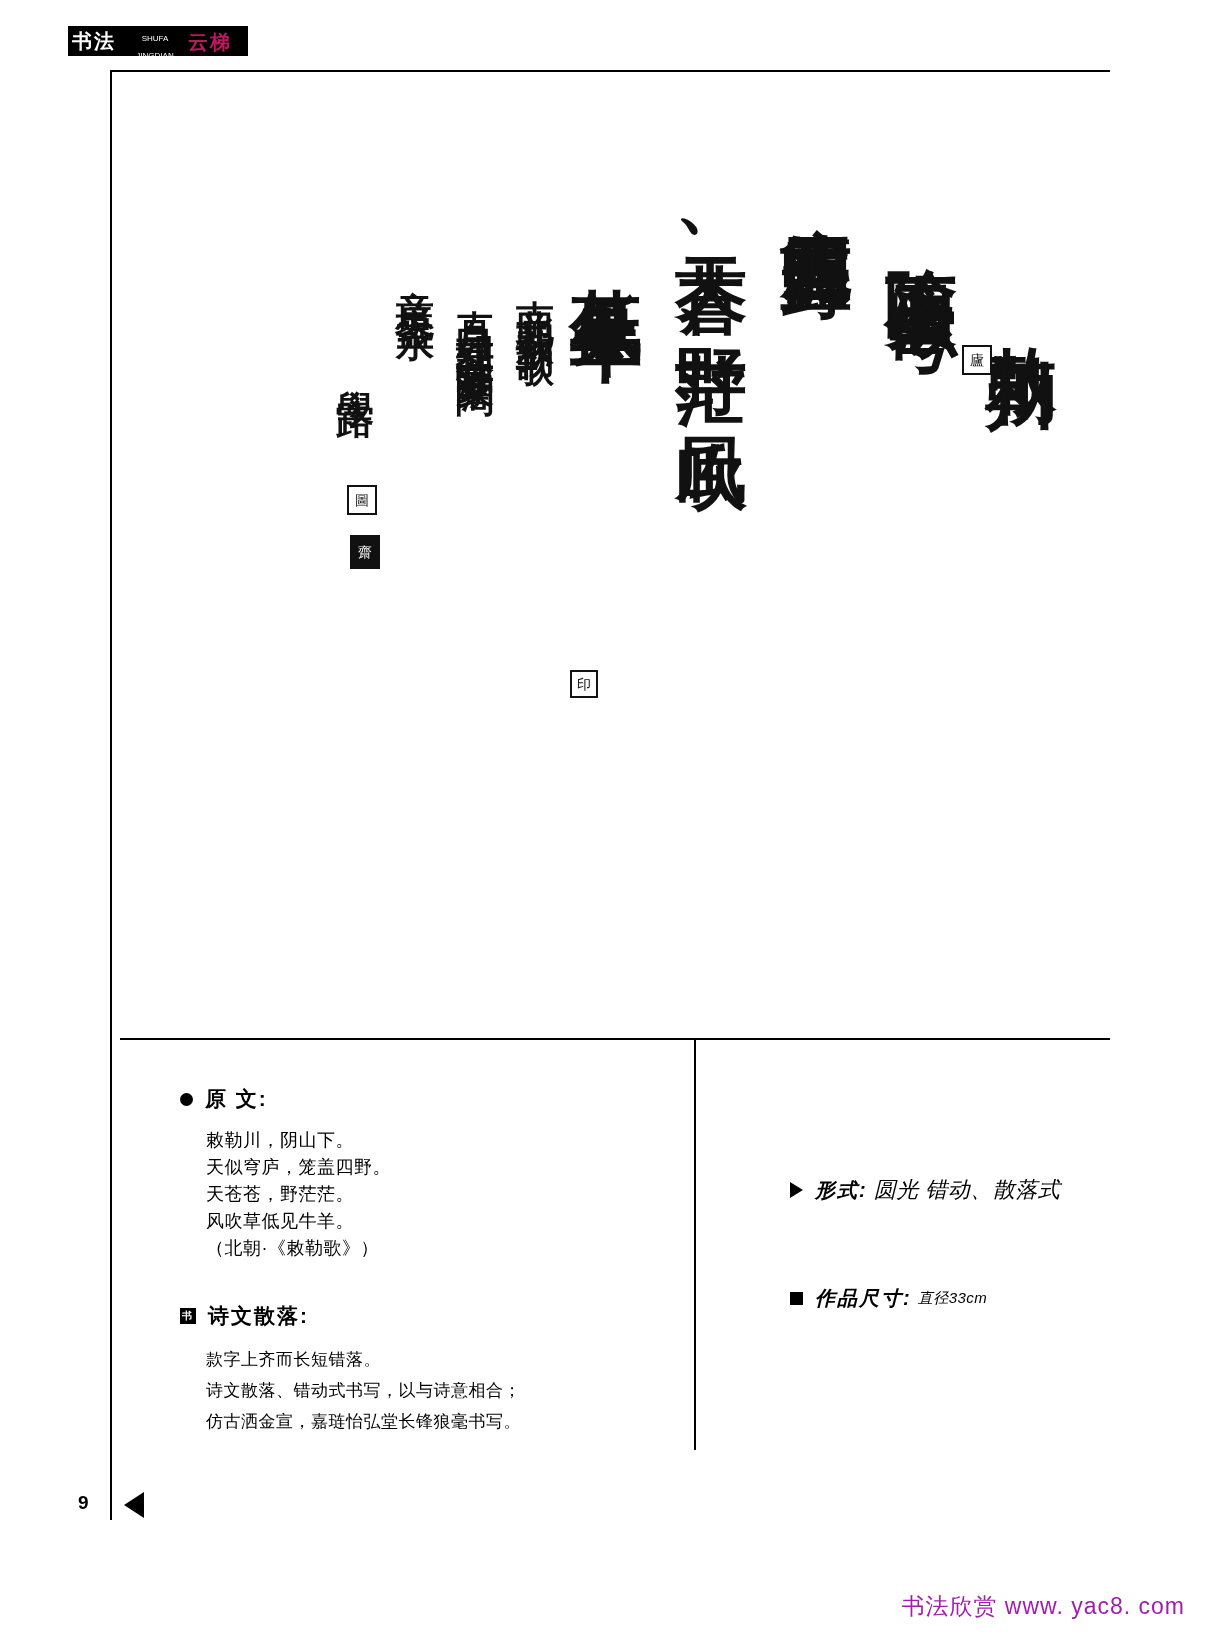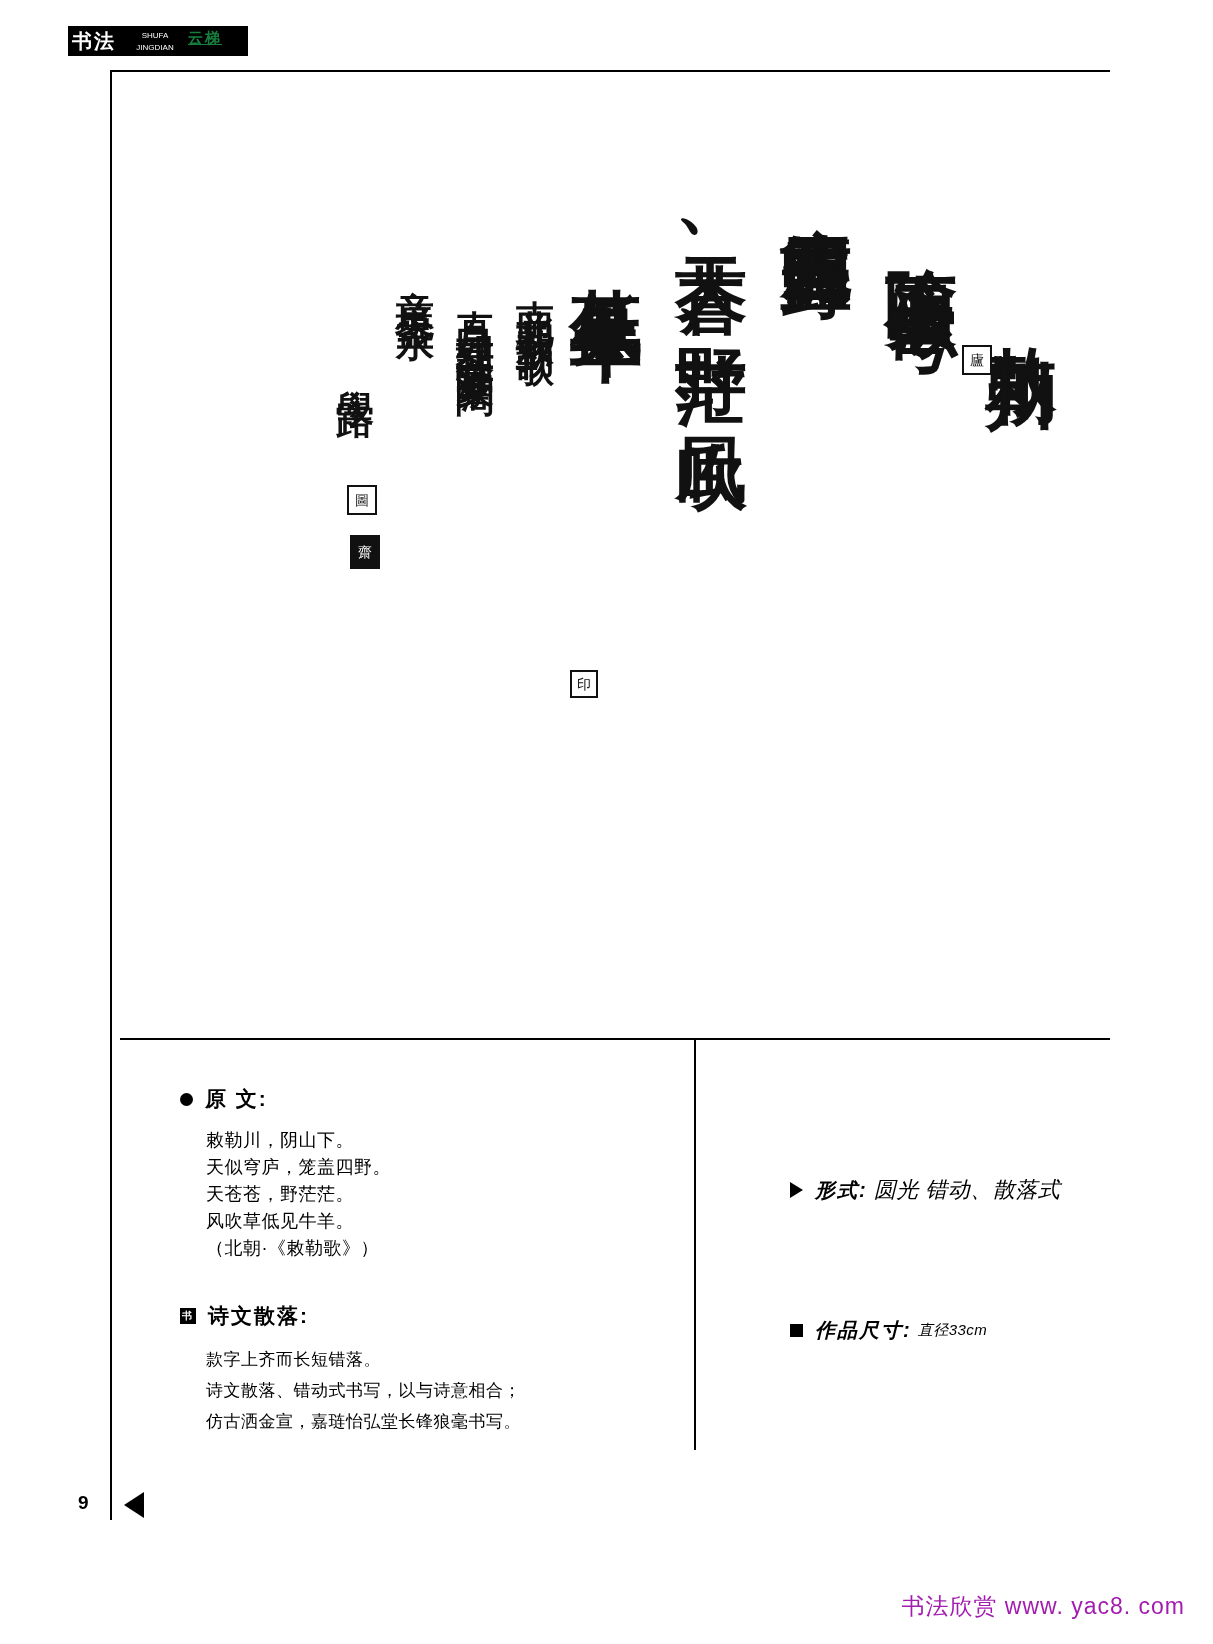--- a/index.html
+++ b/index.html
@@ -42,35 +42,34 @@
     letter-spacing: 2px;
     line-height: 24px;
     white-space: nowrap;
   }
   #page-header .hdr-small {
     position: absolute;
     left: 56px;
     top: 4px;
     color: #fff;
     font-size: 8px;
-    line-height: 12px;
+    line-height: 17px;
     letter-spacing: 0px;
     width: 62px;
     text-align: center;
   }
   #page-header .hdr-text2 {
     position: absolute;
     left: 120px;
     top: 3px;
-    color: #15803d;
-    font-size: 15px;
+    color: #be185d;
+    font-size: 20px;
     font-weight: bold;
     letter-spacing: 2px;
     white-space: nowrap;
-    text-decoration: underline;
   }
 
   
   .rule-h-top {
     position: absolute;
     left: 110px;
     top: 70px;
     width: 1000px;
     height: 2px;
     background: #000;
@@ -232,21 +231,21 @@
   }
   .right-row .val {
     font-weight: normal;
     font-size: 22px;
     letter-spacing: 0.5px;
     margin-left: 6px;
   }
   .right-row .val.small {
     font-size: 15px;
   }
-  #row-size { margin-top: 112px; }
+  #row-size { margin-top: 80px; }
 
   
   #page-number {
     position: absolute;
     left: 78px;
     top: 1492px;
     font-size: 19px;
     font-weight: bold;
   }
   #page-arrow {

